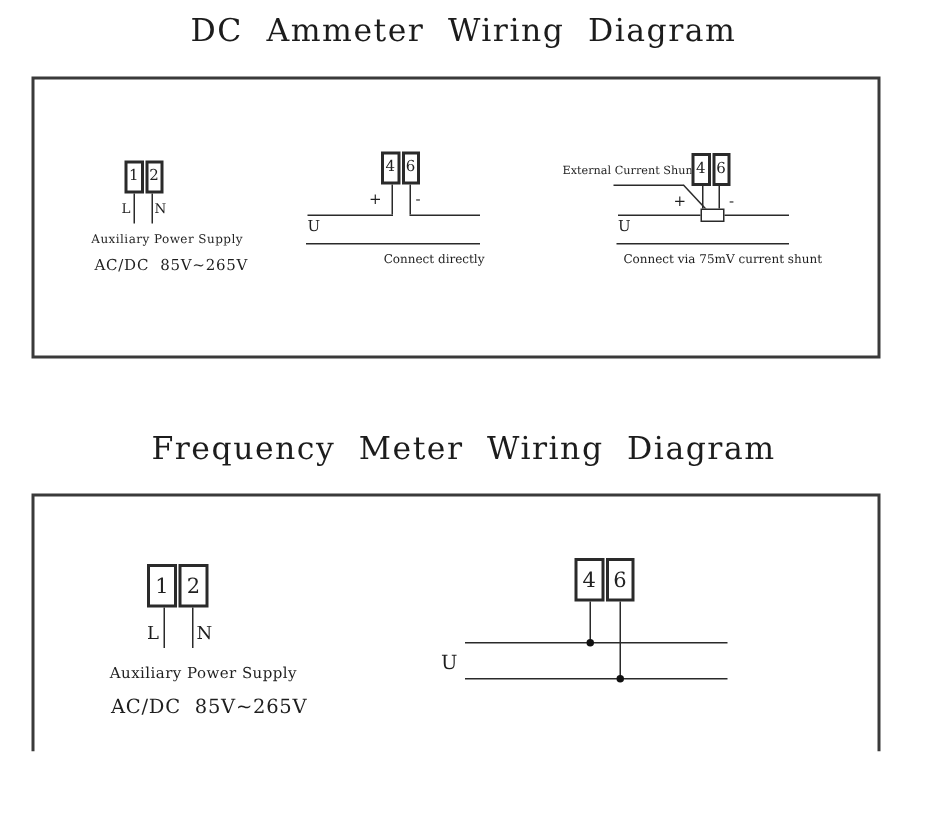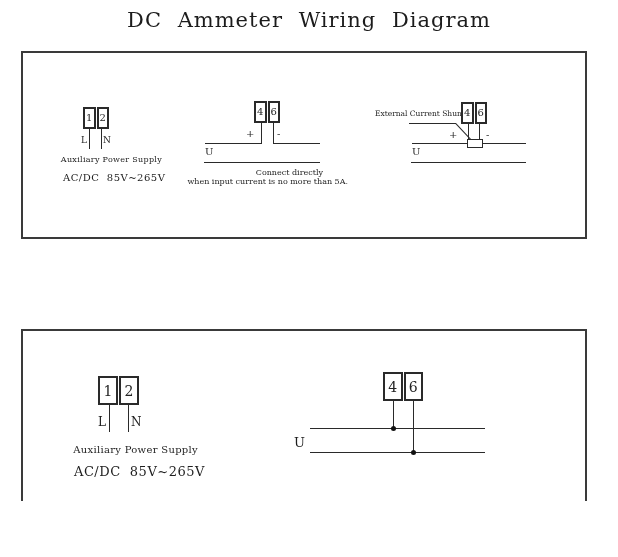--- a/index.html
+++ b/index.html
@@ -51,38 +51,39 @@
   </div>
   <div class="line-v" style="left:261px;top:123px;height:20px;"></div>
   <div class="line-v" style="left:273px;top:123px;height:20px;"></div>
   <div class="lbl" style="left:246px;top:129px;font-size:10px;">+</div>
   <div class="lbl" style="left:277px;top:129px;font-size:10px;">-</div>
   <div class="line-h" style="left:205px;top:143px;width:57px;"></div>
   <div class="line-h" style="left:273px;top:143px;width:47px;"></div>
   <div class="lbl" style="left:205px;top:147px;font-size:10px;">U</div>
   <div class="line-h" style="left:204px;top:162px;width:116px;"></div>
   <div class="cap" style="left:203px;top:168px;width:120px;font-size:8px;">Connect directly</div>
-  <div class="cap" style="left:178px;top:177px;width:170px;font-size:8px;">when input current is no more than 5A.</div>
 
   <div class="lbl" style="left:375px;top:110px;font-size:7.5px;">External Current Shunt</div>
   <div class="tbox" style="left:461px;top:102px;width:26px;height:22px;font-size:10px;">
     <div class="cell">4</div>
     <div class="cell">6</div>
   </div>
   <div class="line-h" style="left:409px;top:123px;width:47px;"></div>
   <div class="diag" style="left:456px;top:123px;width:23px;transform:rotate(47deg);"></div>
   <div class="line-v" style="left:468px;top:124px;height:16px;"></div>
   <div class="line-v" style="left:479px;top:124px;height:16px;"></div>
   <div class="lbl" style="left:449px;top:130px;font-size:10px;">+</div>
   <div class="lbl" style="left:486px;top:130px;font-size:10px;">-</div>
   <div class="line-h" style="left:412px;top:143px;width:114px;"></div>
   <div class="shuntbox" style="left:467px;top:139px;width:14px;height:7px;"></div>
   <div class="lbl" style="left:412px;top:147px;font-size:10px;">U</div>
   <div class="line-h" style="left:411px;top:162px;width:115px;"></div>
+  <div class="cap" style="left:388px;top:168px;width:160px;font-size:8px;">Connect via 75mV current shunt</div>
 
+  <div class="title" style="top:287px;">Frequency Meter Wiring Diagram</div>
 
   <div class="frame" style="left:21px;top:329px;width:562px;height:205px;"></div>
 
   <div class="tbox" style="left:98px;top:376px;width:41px;height:29px;font-size:14px;">
     <div class="cell">1</div>
     <div class="cell">2</div>
   </div>
   <div class="line-v" style="left:109px;top:405px;height:27px;"></div>
   <div class="line-v" style="left:128px;top:405px;height:27px;"></div>
   <div class="lbl" style="left:98px;top:416px;font-size:12px;">L</div>

